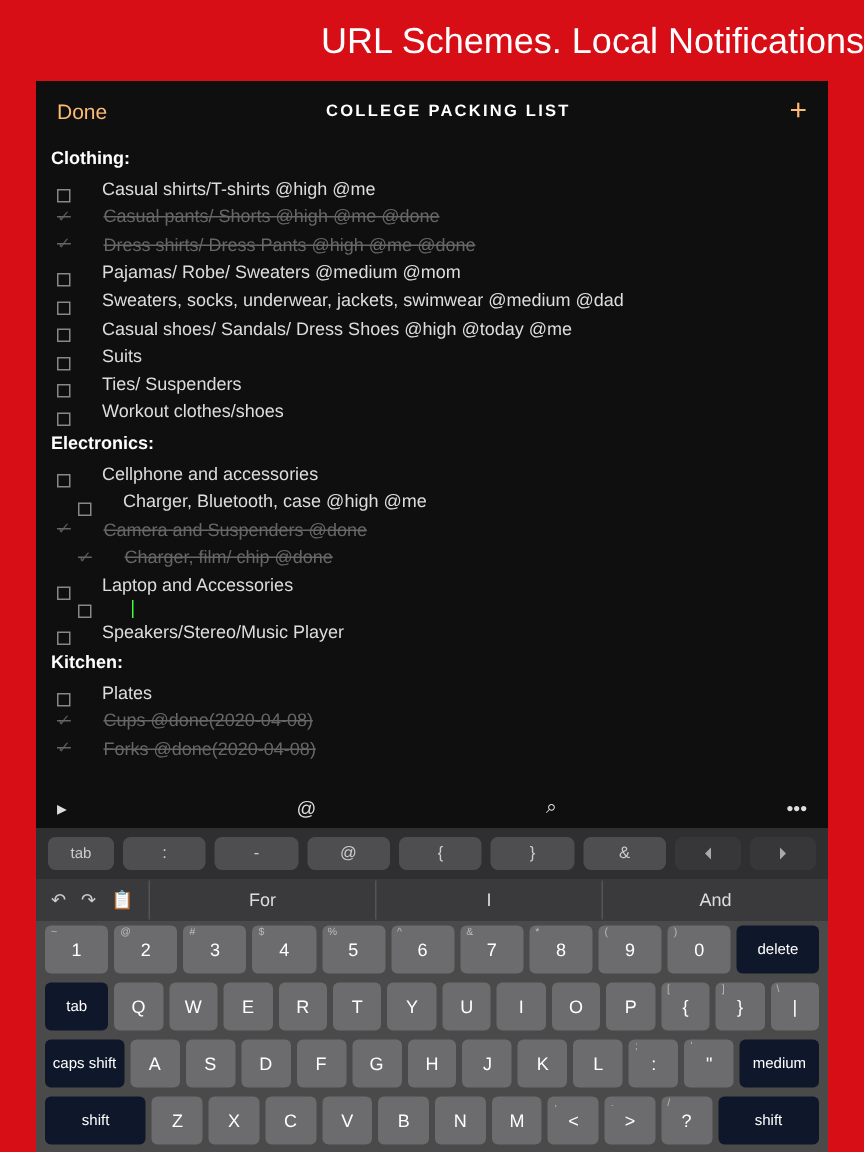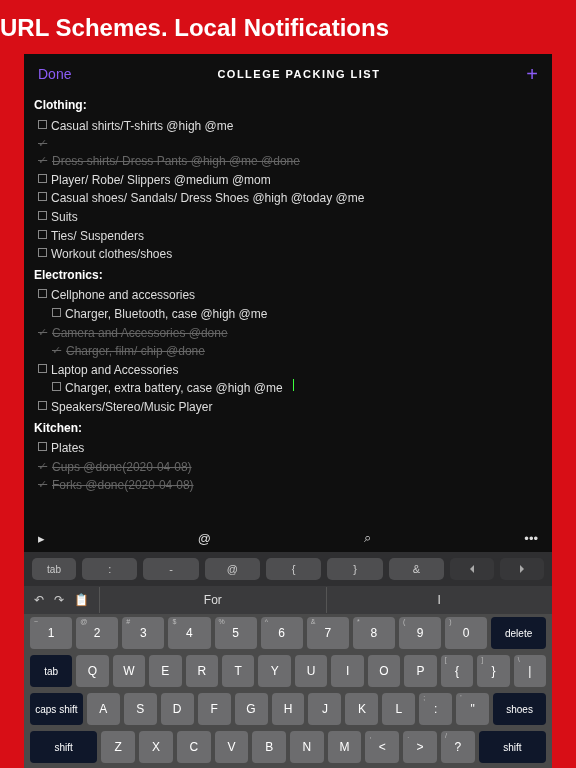--- a/index.html
+++ b/index.html
@@ -1,25 +1,25 @@
 <!DOCTYPE html>
 <html><head>
 <meta charset="utf-8">
 <style>
 *{margin:0;padding:0;box-sizing:border-box;font-family:-apple-system,BlinkMacSystemFont,"Segoe UI",Helvetica,Arial,sans-serif}
 body{width:576px;height:768px;background:#d80e16;overflow:hidden}
-.promo-title{color:#fff;font-size:24px;font-weight:700;text-align:left;padding:14px 0 12px}
+.promo-title{color:#fff;font-size:24px;font-weight:400;text-align:right;padding:14px 0 12px}
 .app-window{background:#0f0f0f;margin:0 24px;height:498px;display:flex;flex-direction:column;overflow:hidden}
 .app-header{display:flex;align-items:center;justify-content:space-between;padding:10px 14px;color:#fff;font-size:13px}
 .app-header .title{font-size:11px;letter-spacing:1.5px;font-weight:700}
-.done-btn,.add-btn{color:#8b5cf6;font-size:14px;cursor:pointer}
+.done-btn,.add-btn{color:#fdba74;font-size:14px;cursor:pointer}
 .add-btn{font-size:20px;line-height:1}
 .content{flex:1;overflow:hidden;padding:0 10px;color:#ddd;font-size:12px;line-height:1.55}
 .section-title{color:#fff;font-weight:700;margin:2px 0}
-.item{display:flex;align-items:flex-start;gap:4px;padding:0 0 0 4px}
+.item{display:flex;align-items:flex-end;gap:21px;padding:0 0 0 4px}
 .item.sub{padding-left:18px}
 .item.done{color:#666;text-decoration:line-through}
 .box{display:inline-block;width:9px;height:9px;border:1px solid #888;margin-top:3px;flex-shrink:0}
 .check{display:inline-block;width:10px;color:#555;flex-shrink:0;font-size:11px}
 .cursor{display:inline-block;width:1px;height:12px;background:#3cff3c;vertical-align:middle;margin-left:6px}
 .toolbar{display:flex;align-items:center;justify-content:space-between;padding:6px 14px;color:#ddd;font-size:13px}
 .toolbar span{cursor:pointer}
 .keyboard{margin:0 24px;background:#4a4a4a}
 .fn-row{display:flex;gap:6px;padding:6px 8px;background:#2f2f31}
 .fnkey{background:#4e4e50;color:#ccc;border-radius:5px;height:22px;display:flex;align-items:center;justify-content:center;font-size:11px;flex:1;cursor:pointer}
@@ -55,28 +55,33 @@
     <span class="add-btn">+</span>
   </div>
   <div class="content" id="content">
       <div class="section-title">Clothing:</div>
       <div class="item">
         <span class="box"></span>
         <span>Casual shirts/T-shirts @high @me</span>
       </div>
       <div class="item done">
         <span class="check">✓</span>
+        <span>Casual pants/ Shorts @high @me @done</span>
       </div>
       <div class="item done">
         <span class="check">✓</span>
         <span>Dress shirts/ Dress Pants @high @me @done</span>
       </div>
       <div class="item">
         <span class="box"></span>
-        <span>Player/ Robe/ Slippers @medium @mom</span>
+        <span>Pajamas/ Robe/ Sweaters @medium @mom</span>
+      </div>
+      <div class="item">
+        <span class="box"></span>
+        <span>Sweaters, socks, underwear, jackets, swimwear @medium @dad</span>
       </div>
       <div class="item">
         <span class="box"></span>
         <span>Casual shoes/ Sandals/ Dress Shoes @high @today @me</span>
       </div>
       <div class="item">
         <span class="box"></span>
         <span>Suits</span>
       </div>
       <div class="item">
@@ -91,33 +96,32 @@
       <div class="item">
         <span class="box"></span>
         <span>Cellphone and accessories</span>
       </div>
       <div class="item sub">
         <span class="box"></span>
         <span>Charger, Bluetooth, case @high @me</span>
       </div>
       <div class="item done">
         <span class="check">✓</span>
-        <span>Camera and Accessories @done</span>
+        <span>Camera and Suspenders @done</span>
       </div>
       <div class="item done sub">
         <span class="check">✓</span>
         <span>Charger, film/ chip @done</span>
       </div>
       <div class="item">
         <span class="box"></span>
         <span>Laptop and Accessories</span>
       </div>
       <div class="item sub">
         <span class="box"></span>
-        <span>Charger, extra battery, case @high @me</span>
         <span class="cursor"></span>
       </div>
       <div class="item">
         <span class="box"></span>
         <span>Speakers/Stereo/Music Player</span>
       </div>
       <div class="section-title">Kitchen:</div>
       <div class="item">
         <span class="box"></span>
         <span>Plates</span>
@@ -156,20 +160,21 @@
   </div>
   <div class="sugg-row">
     <div class="sugg-icons">
       <span>↶</span>
       <span>↷</span>
       <span>📋</span>
     </div>
     <div class="sugg-words" id="suggwords">
         <div class="sugg-word">For</div>
         <div class="sugg-word">I</div>
+        <div class="sugg-word">And</div>
       </div>
   </div>
   <div class="num-row" id="numrow">
       <div class="key"><span class="sup">~</span>1</div>
       <div class="key"><span class="sup">@</span>2</div>
       <div class="key"><span class="sup">#</span>3</div>
       <div class="key"><span class="sup">$</span>4</div>
       <div class="key"><span class="sup">%</span>5</div>
       <div class="key"><span class="sup">^</span>6</div>
       <div class="key"><span class="sup">&amp;</span>7</div>
@@ -200,21 +205,21 @@
       <div class="key">S</div>
       <div class="key">D</div>
       <div class="key">F</div>
       <div class="key">G</div>
       <div class="key">H</div>
       <div class="key">J</div>
       <div class="key">K</div>
       <div class="key">L</div>
       <div class="key"><span class="sup">;</span>:</div>
       <div class="key"><span class="sup">'</span>"</div>
-      <div class="key dark return">shoes</div>
+      <div class="key dark return">medium</div>
     </div>
   <div class="key-row" id="zrow">
       <div class="key dark shift">shift</div>
       <div class="key">Z</div>
       <div class="key">X</div>
       <div class="key">C</div>
       <div class="key">V</div>
       <div class="key">B</div>
       <div class="key">N</div>
       <div class="key">M</div>

